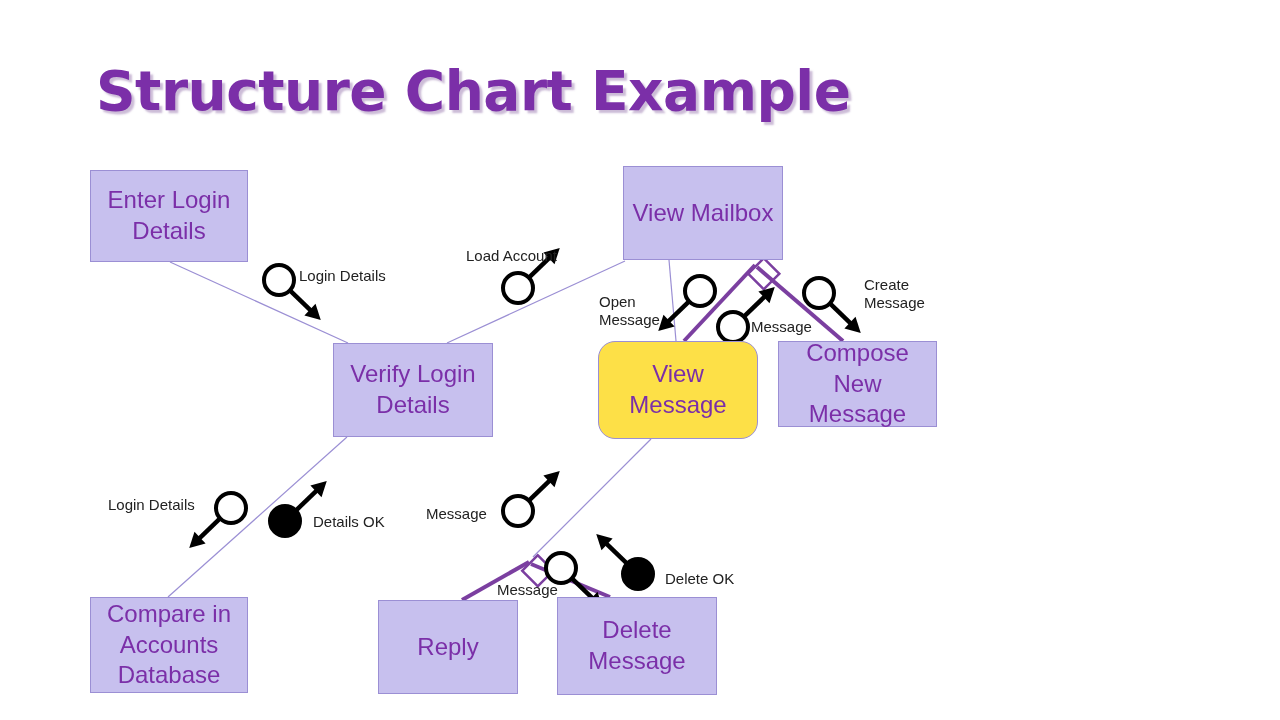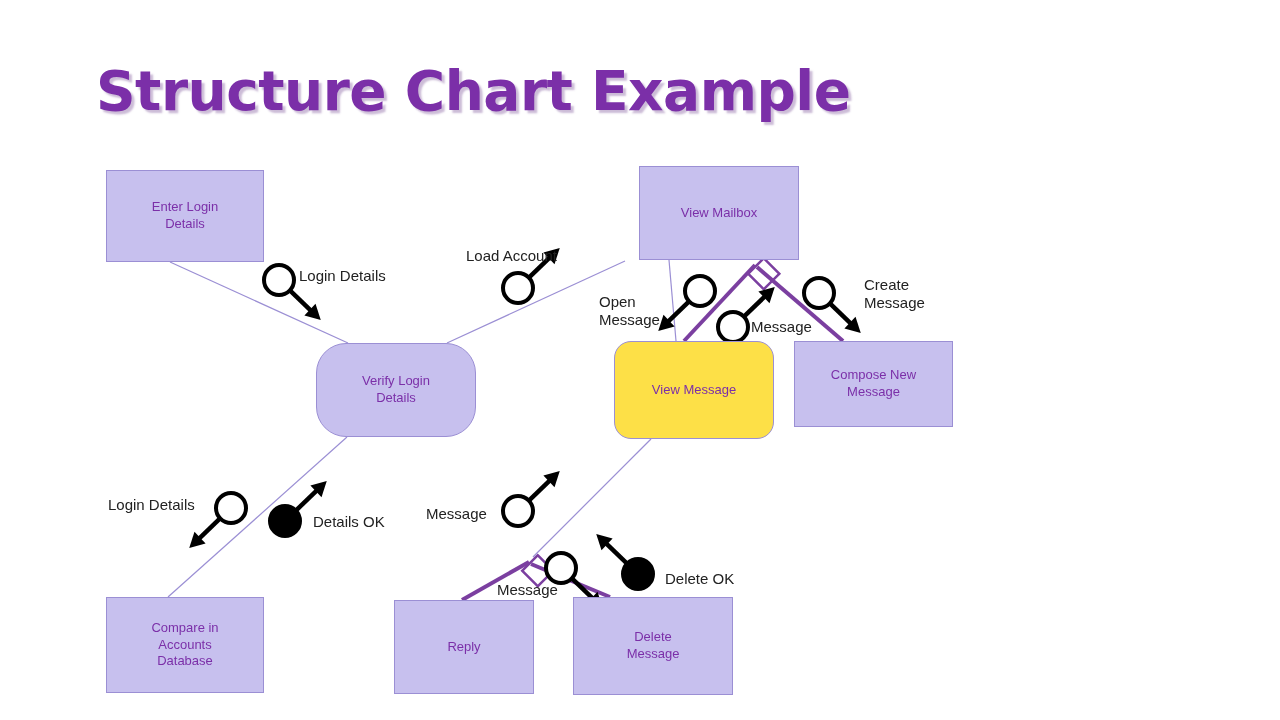--- a/index.html
+++ b/index.html
@@ -61,29 +61,28 @@
     pointer-events: none;
   }
   
   .module {
     position: absolute;
     box-sizing: border-box;
     background: #C7C0EE;
     border: 1px solid #9B8FD4;
     color: #7B2FA8;
     font-family: "Liberation Sans", sans-serif;
-    font-size: 13px;
+    font-size: 24px;
     line-height: 1.28;
     text-align: center;
     display: flex;
     align-items: center;
     justify-content: center;
     padding: 2px 4px;
     white-space: pre-line;
-    margin-left: 16px;
   }
   
   .couple-label {
     position: absolute;
     font-family: "Liberation Sans", sans-serif;
     font-size: 15px;
     color: #222222;
     line-height: 1.18;
     white-space: pre-line;
   }
@@ -168,21 +167,21 @@
           <polygon points="596.24,533.98 612.6014000000001,538.5268000000001 601.4786,550.1332" fill="#000000"></polygon>
           <circle cx="638" cy="574" r="15" fill="#000000" stroke="#000000" stroke-width="4"></circle>
         </g>
       </g>
   </svg>
 
   <div id="module-layer">
       <div class="module" style="left: 90px; top: 170px; width: 158px; height: 92px; background: rgb(199, 192, 238); border-color: rgb(155, 143, 212); color: rgb(123, 47, 168);"><span>Enter Login
 Details</span></div>
       <div class="module" style="left: 623px; top: 166px; width: 160px; height: 94px; background: rgb(199, 192, 238); border-color: rgb(155, 143, 212); color: rgb(123, 47, 168);"><span>View Mailbox</span></div>
-      <div class="module" style="left: 300px; top: 343px; width: 160px; height: 94px; background: rgb(199, 192, 238); border-color: rgb(155, 143, 212); color: rgb(123, 47, 168); border-radius: 30px;"><span>Verify Login
+      <div class="module" style="left: 333px; top: 343px; width: 160px; height: 94px; background: rgb(199, 192, 238); border-color: rgb(155, 143, 212); color: rgb(123, 47, 168);"><span>Verify Login
 Details</span></div>
       <div class="module" style="left: 598px; top: 341px; width: 160px; height: 98px; background: #fde047; border-color: rgb(155, 143, 212); color: rgb(123, 47, 168); border-radius: 17px;"><span>View Message</span></div>
       <div class="module" style="left: 778px; top: 341px; width: 159px; height: 86px; background: rgb(199, 192, 238); border-color: rgb(155, 143, 212); color: rgb(123, 47, 168);"><span>Compose New
 Message</span></div>
       <div class="module" style="left: 90px; top: 597px; width: 158px; height: 96px; background: rgb(199, 192, 238); border-color: rgb(155, 143, 212); color: rgb(123, 47, 168);"><span>Compare in
 Accounts
 Database</span></div>
       <div class="module" style="left: 378px; top: 600px; width: 140px; height: 94px; background: rgb(199, 192, 238); border-color: rgb(155, 143, 212); color: rgb(123, 47, 168);"><span>Reply</span></div>
       <div class="module" style="left: 557px; top: 597px; width: 160px; height: 98px; background: rgb(199, 192, 238); border-color: rgb(155, 143, 212); color: rgb(123, 47, 168);"><span>Delete
 Message</span></div>

